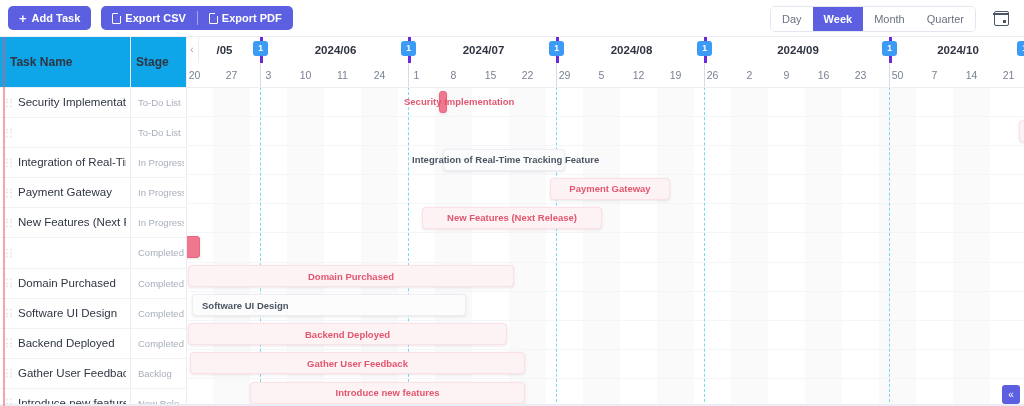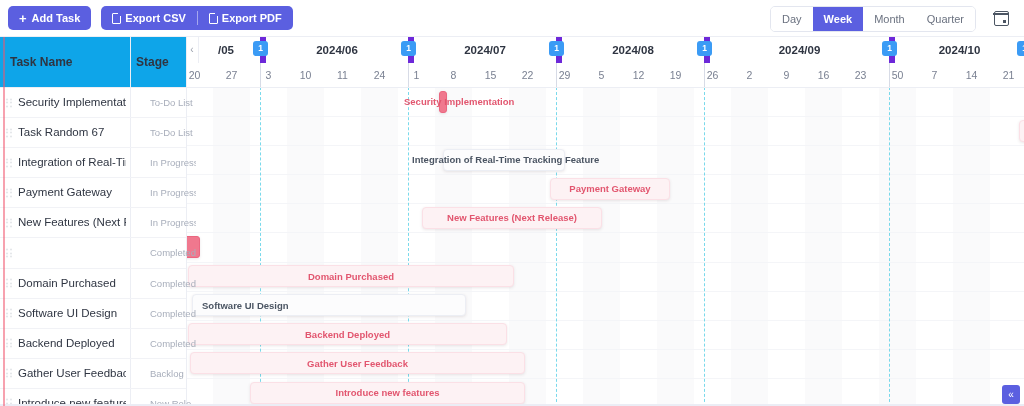--- a/index.html
+++ b/index.html
@@ -62,31 +62,31 @@
   .row .handle i{position:absolute;width:2px;height:2px;background:#9aa0ad;border-radius:50%;}
   .row .handle i:nth-child(1){left:0;top:0;}
   .row .handle i:nth-child(2){left:4px;top:0;}
   .row .handle i:nth-child(3){left:0;top:3.5px;}
   .row .handle i:nth-child(4){left:4px;top:3.5px;}
   .row .handle i:nth-child(5){left:0;top:7px;}
   .row .handle i:nth-child(6){left:4px;top:7px;}
   .row .tname{position:absolute;left:18px;top:0;height:29.1px;line-height:29.1px;width:108px;
     font-size:11.5px;color:#2f3542;white-space:nowrap;overflow:hidden;}
   .row .tstage{position:absolute;left:138px;top:0;height:29.1px;line-height:29.1px;width:46px;
-    font-size:9.5px;color:#a8aebb;white-space:nowrap;overflow:hidden;margin-left:12px;}
+    font-size:9.5px;color:#a8aebb;white-space:nowrap;overflow:hidden;}
 
   
   .edge-red{position:absolute;left:3px;top:0;width:1.5px;height:370px;background:#f0556d;opacity:.55;z-index:9;}
 
   
   .tl{position:absolute;left:186px;top:0;width:838px;height:370px;overflow:hidden;background:#fff;}
   .tl-head{position:absolute;left:0;top:0;width:838px;height:50px;background:#fff;z-index:4;}
   .tl-months{position:absolute;left:0;top:0;height:26px;width:838px;border-bottom:1px solid #eceef4;}
   .month{position:absolute;top:0;height:26px;line-height:26px;text-align:center;font-size:11.5px;
-    font-weight:bold;color:#2f3542;border-left:6px solid #6d28d9;box-sizing:border-box;}
+    font-weight:bold;color:#2f3542;border-left:3px solid #6d28d9;box-sizing:border-box;}
   .tl-days{position:absolute;left:0;top:26px;height:24px;width:838px;border-bottom:1px solid #eceef4;background:#fff;}
   .day{position:absolute;top:0;height:24px;line-height:24px;text-align:center;font-size:10.5px;color:#7a8192;}
   .mboundary{position:absolute;top:0;width:1px;height:24px;background:#d7dbe6;}
   .mflag{position:absolute;top:4px;width:15px;height:15px;margin-left:-7px;border-radius:3px;
     background:#3b9bf5;color:#fff;font-size:8.5px;line-height:15px;text-align:center;font-weight:bold;z-index:5;}
 
   .nav-left{position:absolute;left:0;top:0;width:12px;height:26px;line-height:26px;text-align:center;
     background:#fff;color:#9aa0ad;font-size:10px;z-index:6;border-right:1px solid #eceef4;cursor:pointer;}
 
   
@@ -173,21 +173,20 @@
           </div>
           <div class="row">
             <div class="handle">
               <i></i>
               <i></i>
               <i></i>
               <i></i>
               <i></i>
               <i></i>
             </div>
-            <div class="tname">Task Random 67</div>
             <div class="tstage">To-Do List</div>
           </div>
           <div class="row">
             <div class="handle">
               <i></i>
               <i></i>
               <i></i>
               <i></i>
               <i></i>
               <i></i>

